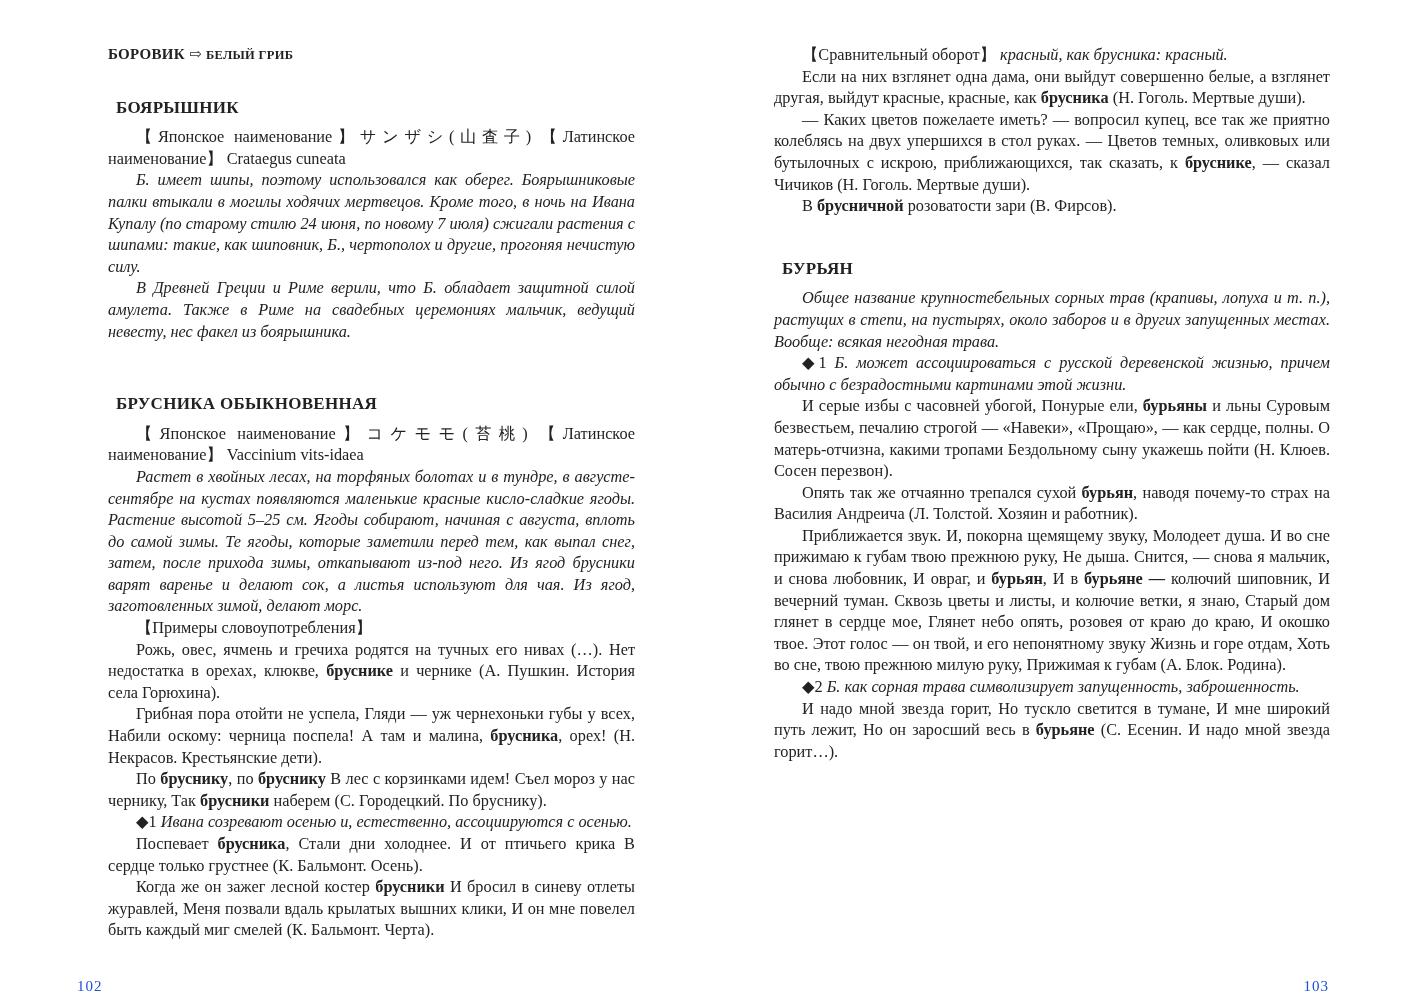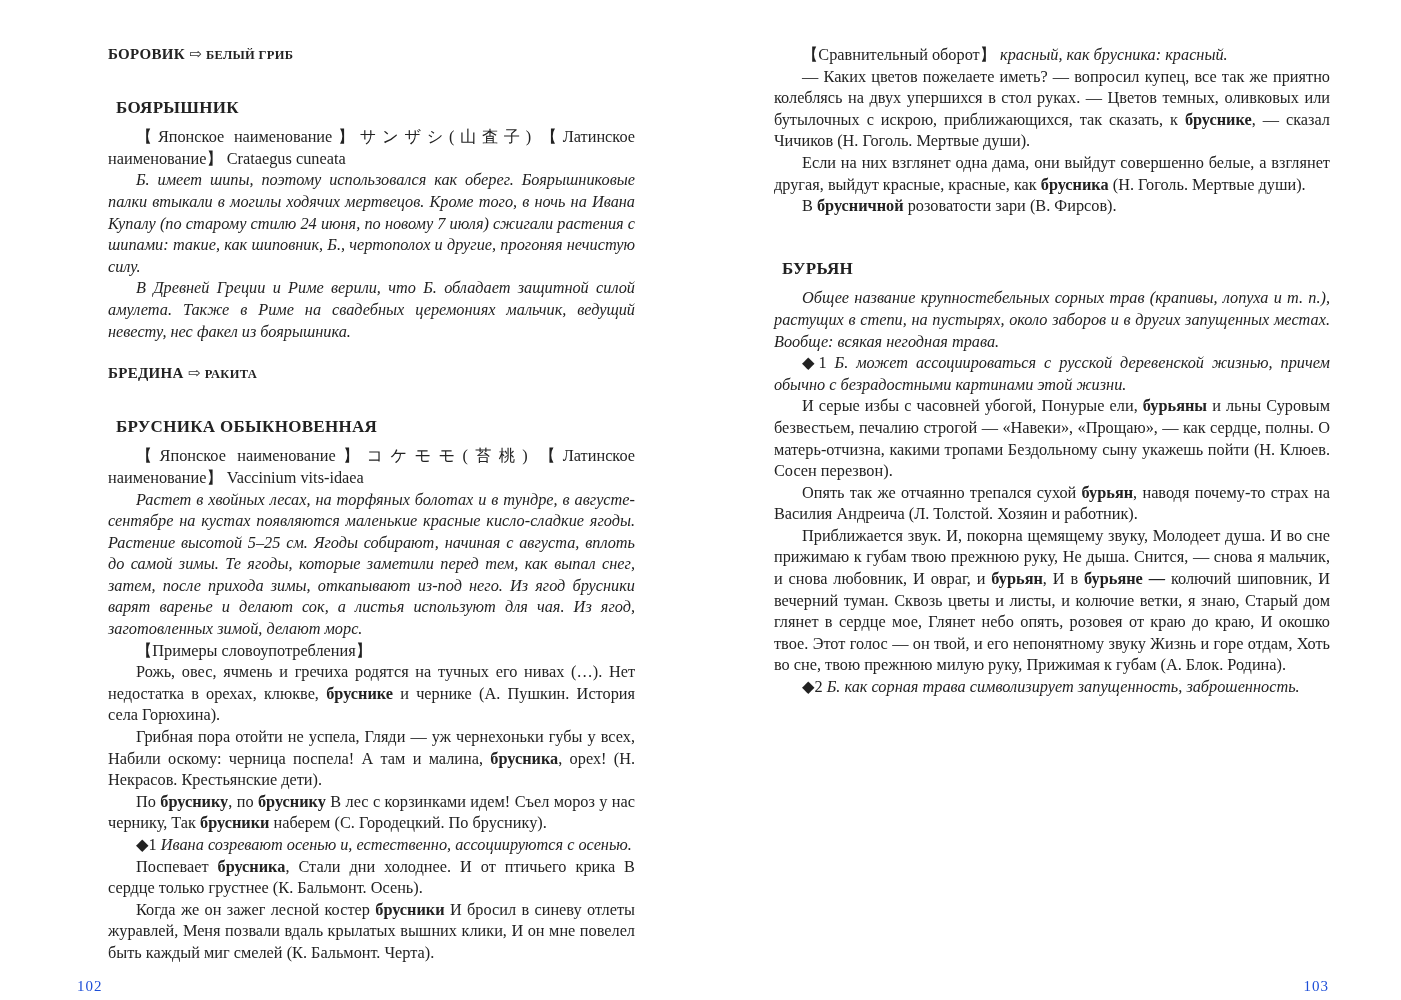--- a/index.html
+++ b/index.html
@@ -40,25 +40,20 @@
     <div class="gap-lg"></div>
 
     <div>
       <div class="hw">БОЯРЫШНИК</div>
       <p><span>【Японское наименование】</span><span>サンザシ(山査子)</span> <span>【Латинское наименование】</span> <span>Crataegus cuneata</span></p>
       <p class="it">Б. имеет шипы, поэтому использовался как оберег. Боярышниковые палки втыкали в могилы ходячих мертвецов. Кроме того, в ночь на Ивана Купалу (по старому стилю 24 июня, по новому 7 июля) сжигали растения с шипами: такие, как шиповник, Б., чертополох и другие, прогоняя нечистую силу.</p>
       <p class="it">В Древней Греции и Риме верили, что Б. обладает защитной силой амулета. Также в Риме на свадебных церемониях мальчик, ведущий невесту, нес факел из боярышника.</p>
     </div>
     <div class="gap-md"></div>
 
-    <div class="xref">
-      <span>БРЕДИНА</span>
-      <span class="arrow">⇨</span>
-      <span class="sc">РАКИТА</span>
-    </div>
     <div class="gap-lg"></div>
 
     <div>
       <div class="hw">БРУСНИКА ОБЫКНОВЕННАЯ</div>
       <p><span>【Японское наименование】</span><span>コケモモ(苔桃)</span> <span>【Латинское наименование】</span> <span>Vaccinium vits-idaea</span></p>
       <p class="it">Растет в хвойных лесах, на торфяных болотах и в тундре, в августе-сентябре на кустах появляются маленькие красные кисло-сладкие ягоды. Растение высотой 5–25 см. Ягоды собирают, начиная с августа, вплоть до самой зимы. Те ягоды, которые заметили перед тем, как выпал снег, затем, после прихода зимы, откапывают из-под него. Из ягод брусники варят варенье и делают сок, а листья используют для чая. Из ягод, заготовленных зимой, делают морс.</p>
       <p>【Примеры словоупотребления】</p>
       <p><span>Рожь, овес, ячмень и гречиха родятся на тучных его нивах (…). Нет недостатка в орехах, клюкве, </span><b>бруснике</b><span> и чернике (А. Пушкин. История села Горюхина).</span></p>
       <p><span>Грибная пора отойти не успела, Гляди — уж чернехоньки губы у всех, Набили оскому: черница поспела! А там и малина, </span><b>брусника</b><span>, орех! (Н. Некрасов. Крестьянские дети).</span></p>
       <p><span>По </span><b>бруснику</b><span>, по </span><b>бруснику</b><span> В лес с корзинками идем! Съел мороз у нас чернику, Так </span><b>брусники</b><span> наберем (С. Городецкий. По бруснику).</span></p>
@@ -67,30 +62,31 @@
       <p><span>Когда же он зажег лесной костер </span><b>брусники</b><span> И бросил в синеву отлеты журавлей, Меня позвали вдаль крылатых вышних клики, И он мне повелел быть каждый миг смелей (К. Бальмонт. Черта).</span></p>
     </div>
   </div>
   <div class="pagenum">102</div>
 </div>
 
 <div class="page right">
   <div class="col">
     <div>
       <p><span>【Сравнительный оборот】</span> <span class="it">красный, как брусника: красный.</span></p>
+      <p><span>Если на них взглянет одна дама, они выйдут совершенно белые, а взглянет другая, выйдут красные, красные, как </span><b>брусника</b><span> (Н. Гоголь. Мертвые души).</span></p>
       <p><span>— Каких цветов пожелаете иметь? — вопросил купец, все так же приятно колеблясь на двух упершихся в стол руках. — Цветов темных, оливковых или бутылочных с искрою, приближающихся, так сказать, к </span><b>бруснике</b><span>, — сказал Чичиков (Н. Гоголь. Мертвые души).</span></p>
-      <p><span>Если на них взглянет одна дама, они выйдут совершенно белые, а взглянет другая, выйдут красные, красные, как </span><b>брусника</b><span> (Н. Гоголь. Мертвые души).</span></p>
       <p><span>В </span><b>брусничной</b><span> розоватости зари (В. Фирсов).</span></p>
     </div>
     <div style="height:33px"></div>
 
     <div>
       <div class="hw">БУРЬЯН</div>
       <p class="it">Общее название крупностебельных сорных трав (крапивы, лопуха и т. п.), растущих в степи, на пустырях, около заборов и в других запущенных местах. Вообще: всякая негодная трава.</p>
       <p><span>◆1</span> <span class="it">Б. может ассоциироваться с русской деревенской жизнью, причем обычно с безрадостными картинами этой жизни.</span></p>
       <p><span>И серые избы с часовней убогой, Понурые ели, </span><b>бурьяны</b><span> и льны Суровым безвестьем, печалию строгой — «Навеки», «Прощаю», — как сердце, полны. О матерь-отчизна, какими тропами Бездольному сыну укажешь пойти (Н. Клюев. Сосен перезвон).</span></p>
       <p><span>Опять так же отчаянно трепался сухой </span><b>бурьян</b><span>, наводя почему-то страх на Василия Андреича (Л. Толстой. Хозяин и работник).</span></p>
       <p><span>Приближается звук. И, покорна щемящему звуку, Молодеет душа. И во сне прижимаю к губам твою прежнюю руку, Не дыша. Снится, — снова я мальчик, и снова любовник, И овраг, и </span><b>бурьян</b><span>, И в </span><b>бурьяне —</b><span> колючий шиповник, И вечерний туман. Сквозь цветы и листы, и колючие ветки, я знаю, Старый дом глянет в сердце мое, Глянет небо опять, розовея от краю до краю, И окошко твое. Этот голос — он твой, и его непонятному звуку Жизнь и горе отдам, Хоть во сне, твою прежнюю милую руку, Прижимая к губам (А. Блок. Родина).</span></p>
       <p><span>◆2</span> <span class="it">Б. как сорная трава символизирует запущенность, заброшенность.</span></p>
+      <p><span>И надо мной звезда горит, Но тускло светится в тумане, И мне широкий путь лежит, Но он заросший весь в </span><b>бурьяне</b><span> (С. Есенин. И надо мной звезда горит…).</span></p>
     </div>
   </div>
   <div class="pagenum">103</div>
 </div>
 
 </body></html>

